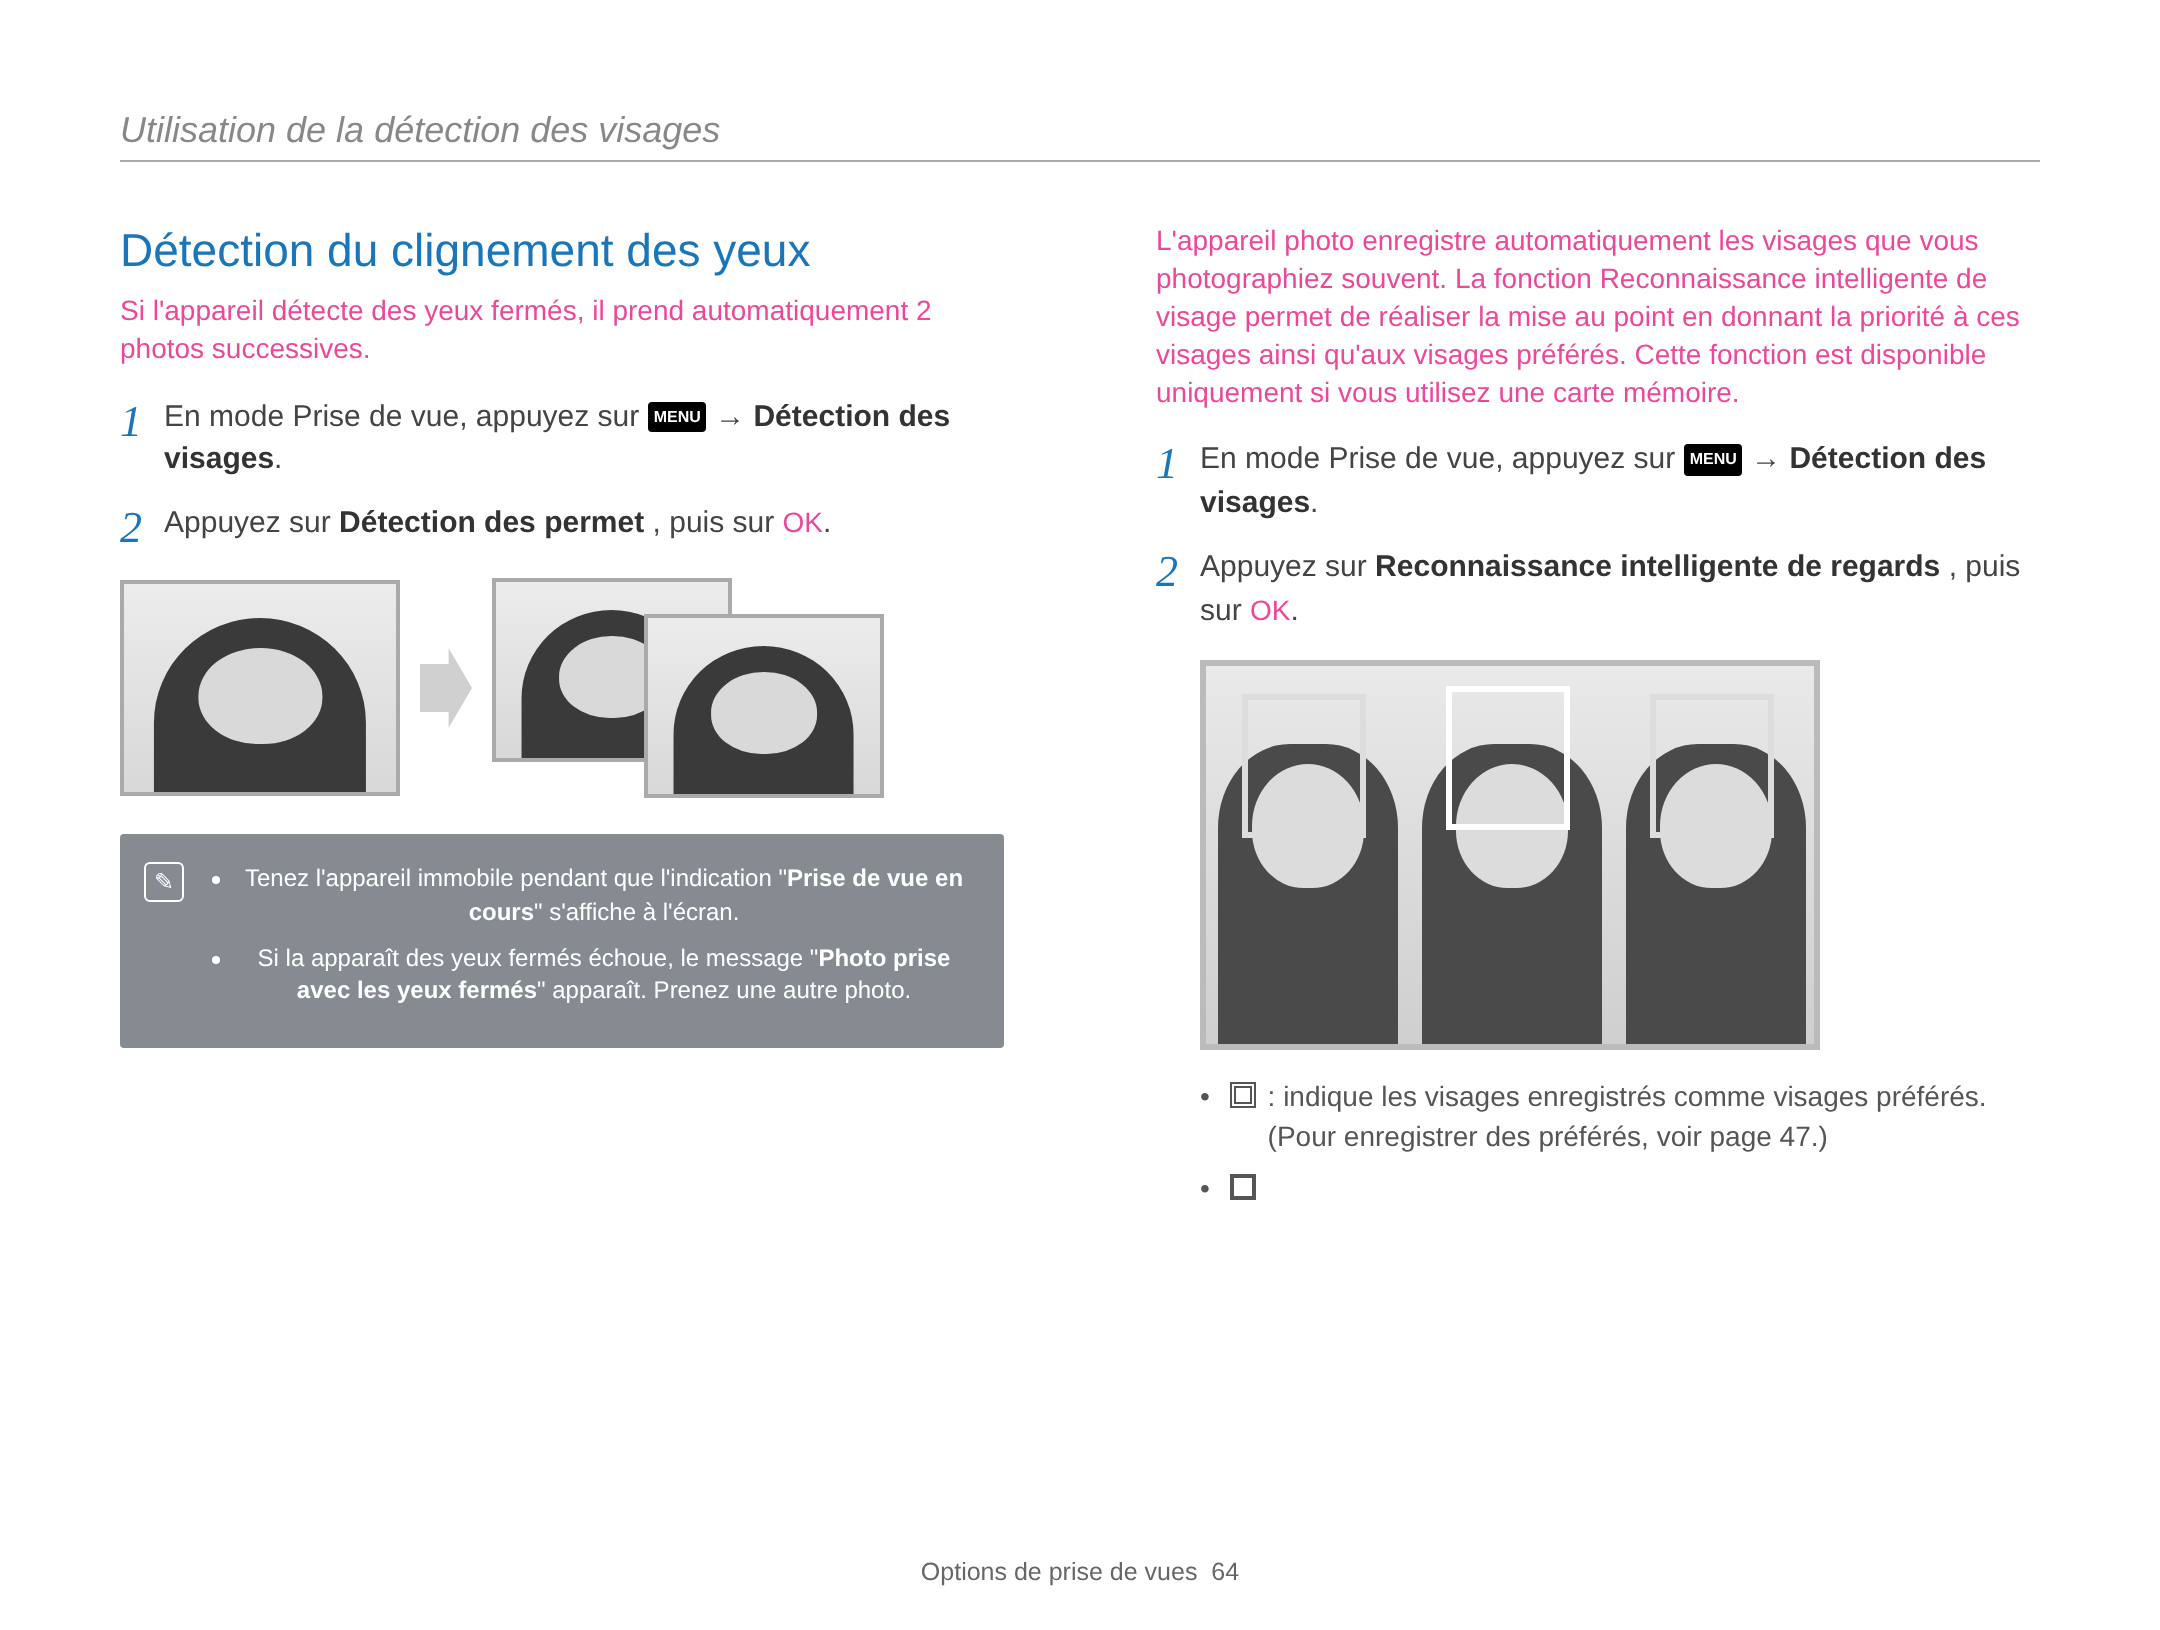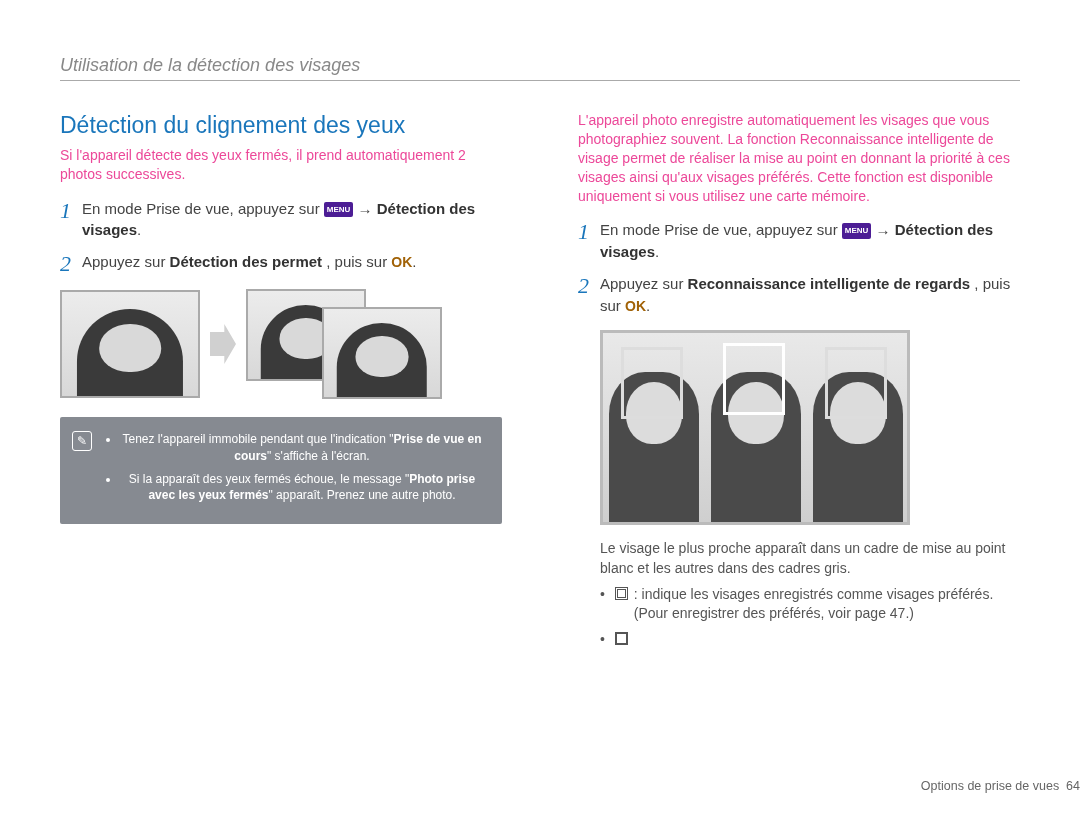--- a/index.html
+++ b/index.html
@@ -59,31 +59,31 @@
     margin-top: 2px;
   }
   .step-text {
     font-size: 15px;
     color: #444;
     line-height: 1.45;
   }
   .step-text b { font-weight: 600; color:#333; }
   .menu-chip {
     display: inline-block;
-    background: #4c1d95;
+    background: #000000;
     color: #fff;
     font-size: 8px;
     font-weight: bold;
     padding: 2px 3px;
     border-radius: 2px;
     vertical-align: 2px;
   }
   .ok {
-    font-weight: 700;
-    color: #a16207;
+    font-weight: 400;
+    color: #ec4899;
     font-size: 14px;
   }
   .illu-row {
     display: flex;
     align-items: center;
     gap: 10px;
     margin: 14px 0 18px 0;
   }
   .photo {
     border: 2px solid #aaa;
@@ -204,21 +204,21 @@
     position:relative;
     margin-top:2px;
     flex-shrink:0;
     box-sizing:border-box;
   }
   .sq.double{ border-style:double; border-width:3.5px;}
   .footer{
     position:absolute;
     bottom:22px;
     left:0; right:0;
-    text-align:right;
+    text-align:center;
     font-size:12.5px;
     color:#666;
   }
 </style>
 </head>
 <body>
 
 <div class="breadcrumb">Utilisation de la détection des visages</div>
 
 <div class="columns">
@@ -307,21 +307,20 @@
         </div>
       <div class="person p3">
           <div class="head"></div>
         </div>
       <div class="frame f1"></div>
       <div class="frame white f2"></div>
       <div class="frame f3"></div>
     </div>
 
     <div class="after-text">
-      <div>Le visage le plus proche apparaît dans un cadre de mise au point blanc et les autres dans des cadres gris.</div>
       <div class="bullet-line">
         •&nbsp;<span class="sq double"></span>
         <span> : indique les visages enregistrés comme visages préférés. (Pour enregistrer des préférés, voir page 47.)</span>
       </div>
       <div class="bullet-line">
         •&nbsp;<span class="sq"></span>
       </div>
     </div>
   </div>
 

